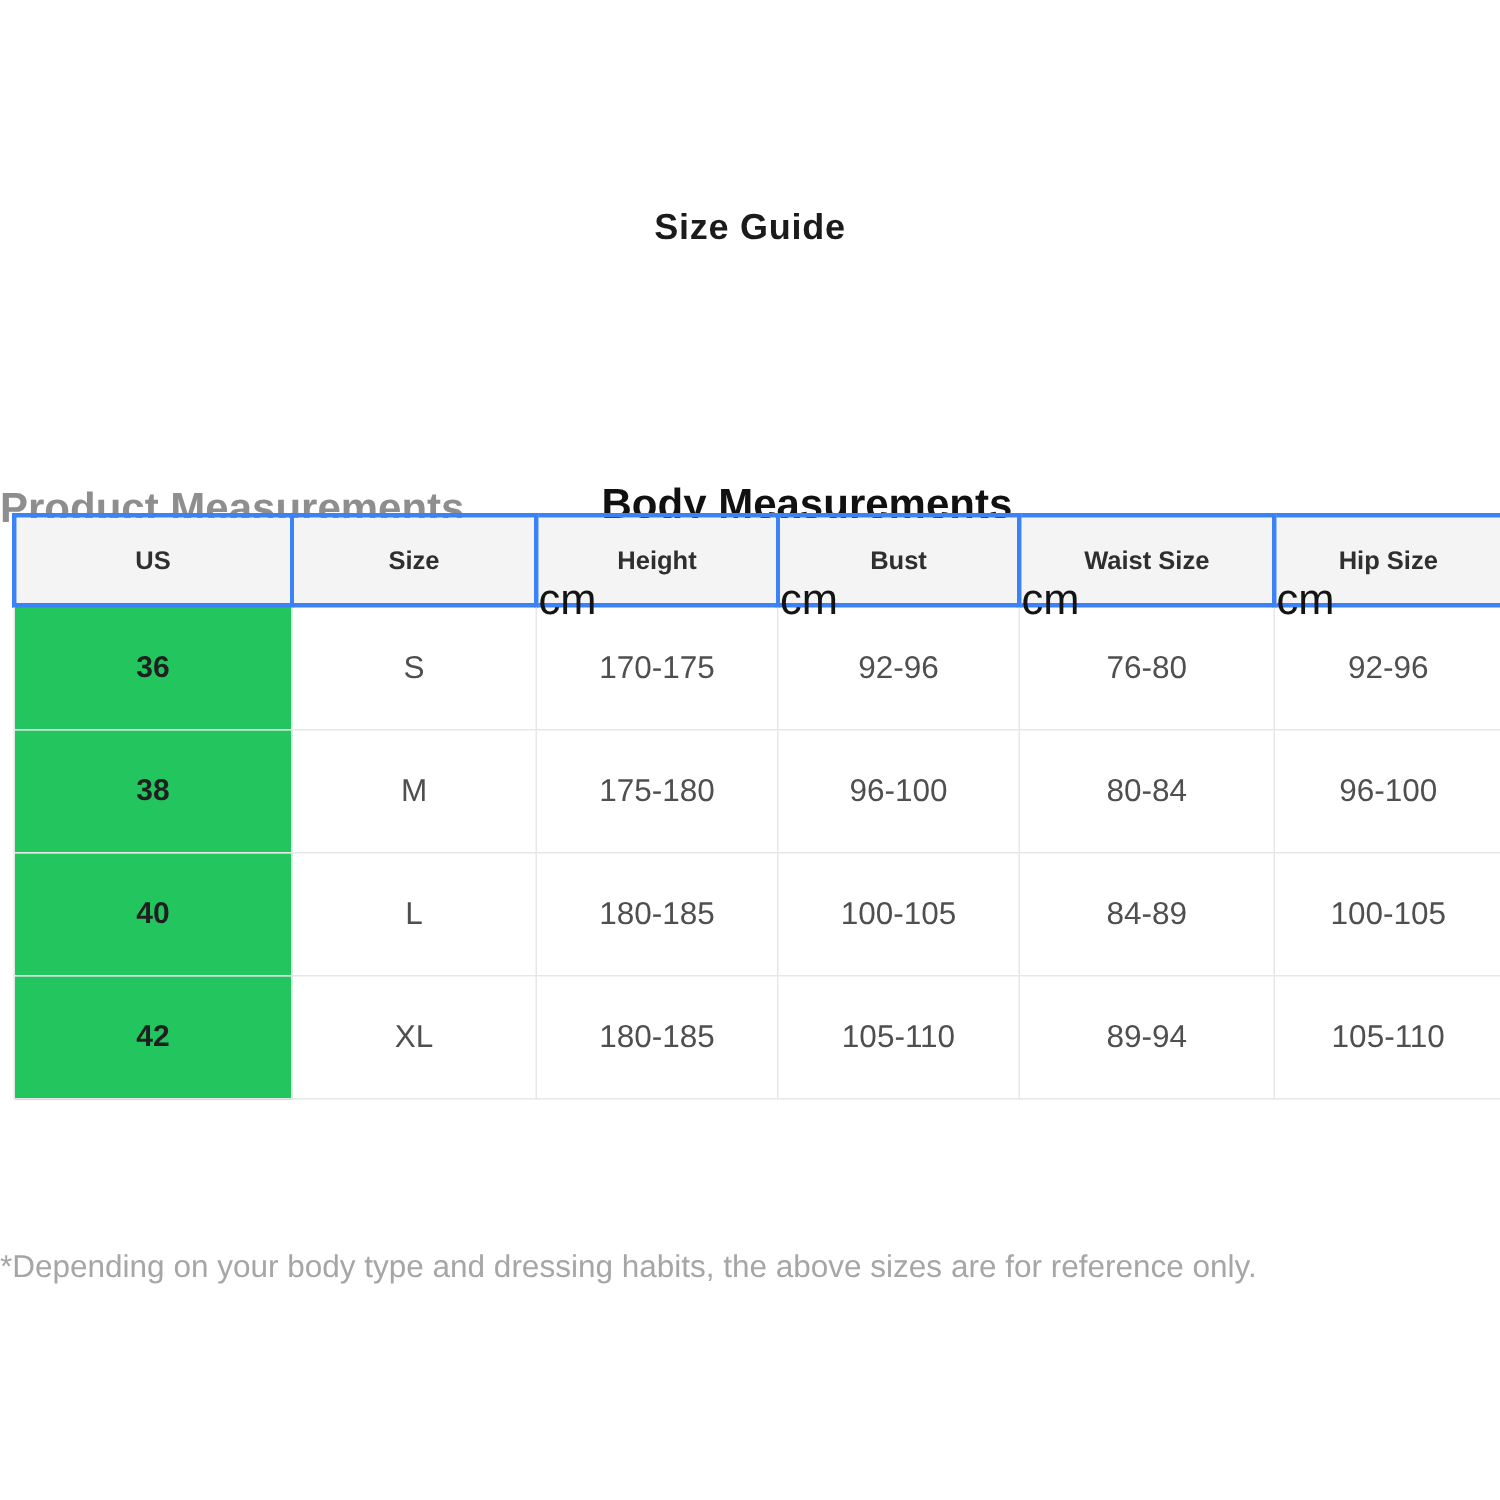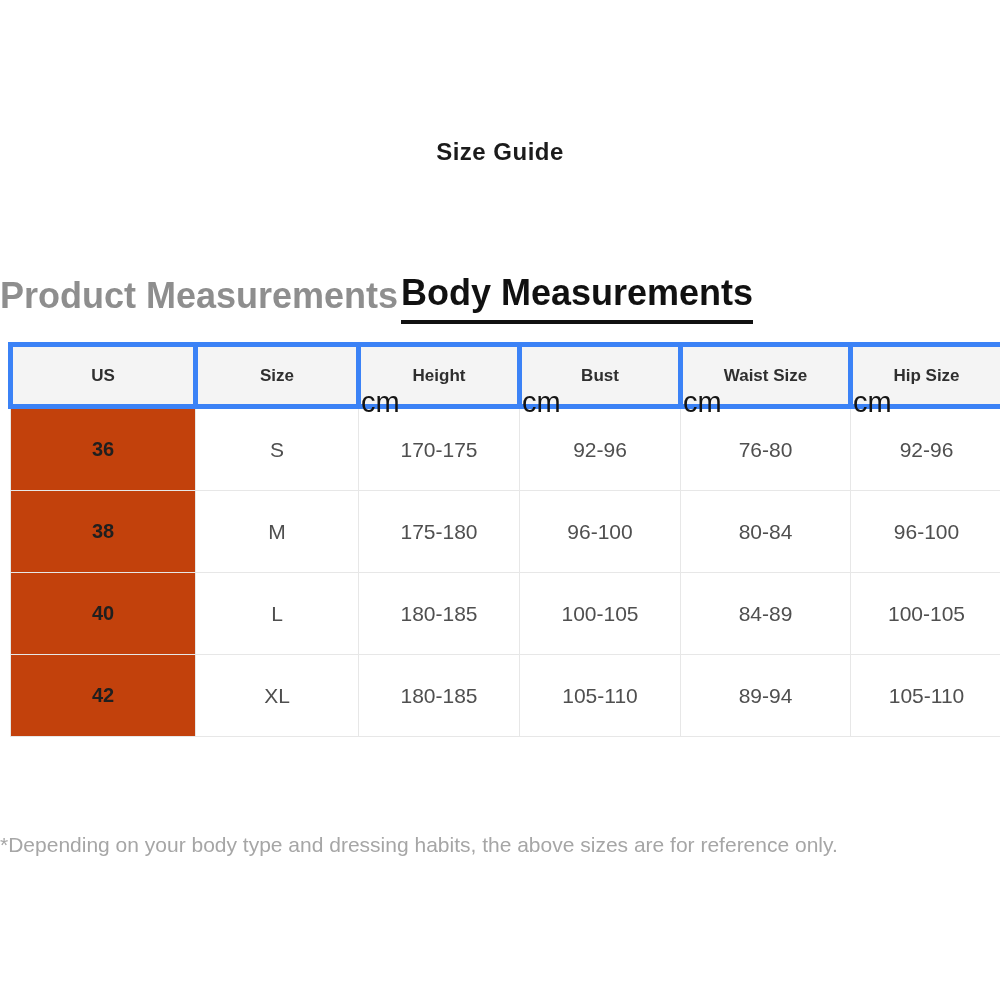--- a/index.html
+++ b/index.html
@@ -21,24 +21,25 @@
     width: 1000px;
     margin: 0;
     text-align: center;
     font-size: 24px;
     font-weight: 700;
     color: #1b1b1b;
     letter-spacing: 0.5px;
   }
   .tab {
     position: absolute;
-    font-size: 36px;
+    font-size: 28px;
     font-weight: 700;
     white-space: nowrap;
     cursor: pointer;
+    margin-top: 48px;
   }
   .tab-product {
     left: 0px;
     top: 275px;
     color: #8e8e8e;
   }
   .tab-body {
     left: 401px;
     top: 272px;
     color: #111111;
@@ -49,21 +50,21 @@
     position: absolute;
     left: 8px;
     top: 342px;
     width: 992px;
     border-collapse: collapse;
     table-layout: fixed;
   }
   .size-table thead th {
     height: 57px;
     background: #f4f4f4;
-    border: 5px solid #3b82f6;
+    border: 3px solid #3b82f6;
     font-size: 17px;
     font-weight: 700;
     color: #2f2f2f;
     text-align: center;
     vertical-align: middle;
     position: relative;
     padding: 0;
   }
   .size-table thead th .unit {
     position: absolute;
@@ -82,21 +83,21 @@
     height: 81px;
     background: #ffffff;
     border: 1px solid #e7e7e7;
     text-align: center;
     vertical-align: middle;
     font-size: 21px;
     color: #4f4f4f;
     padding: 0;
   }
   .size-table tbody td.first-col {
-    background: #c2410c;
+    background: #22c55e;
     font-weight: 700;
     font-size: 20px;
     color: #1f1f1f;
   }
   .footnote {
     position: absolute;
     left: 0px;
     top: 833px;
     margin: 0;
     font-size: 21px;

